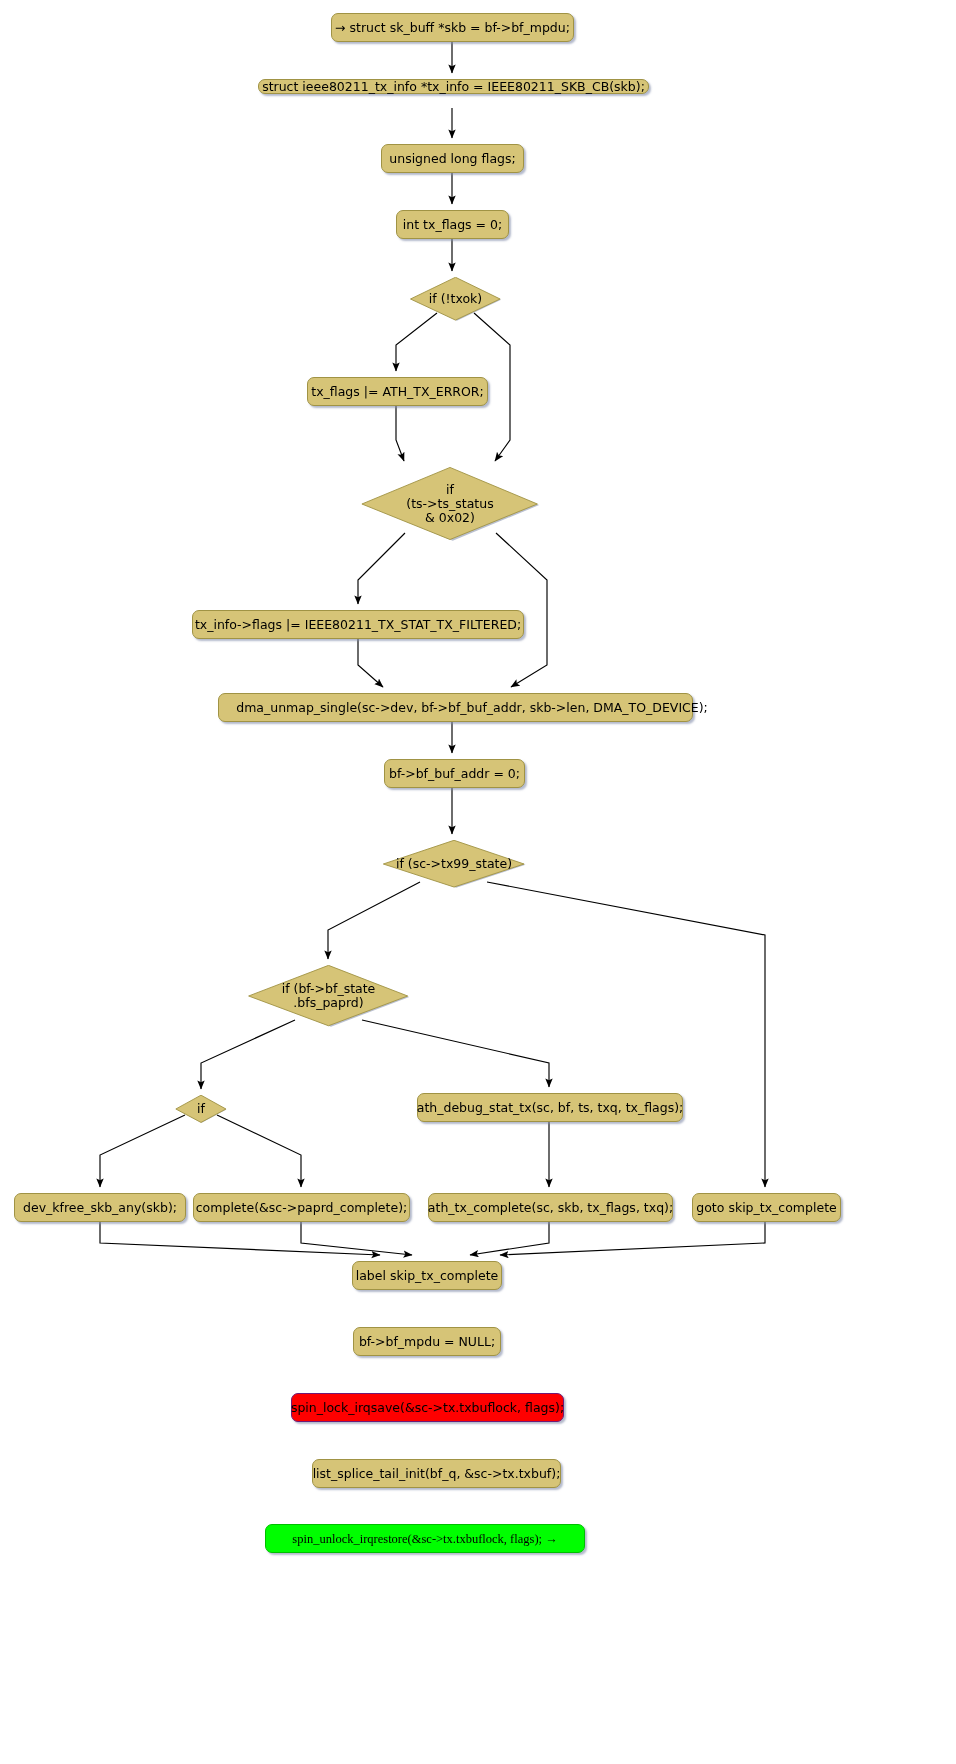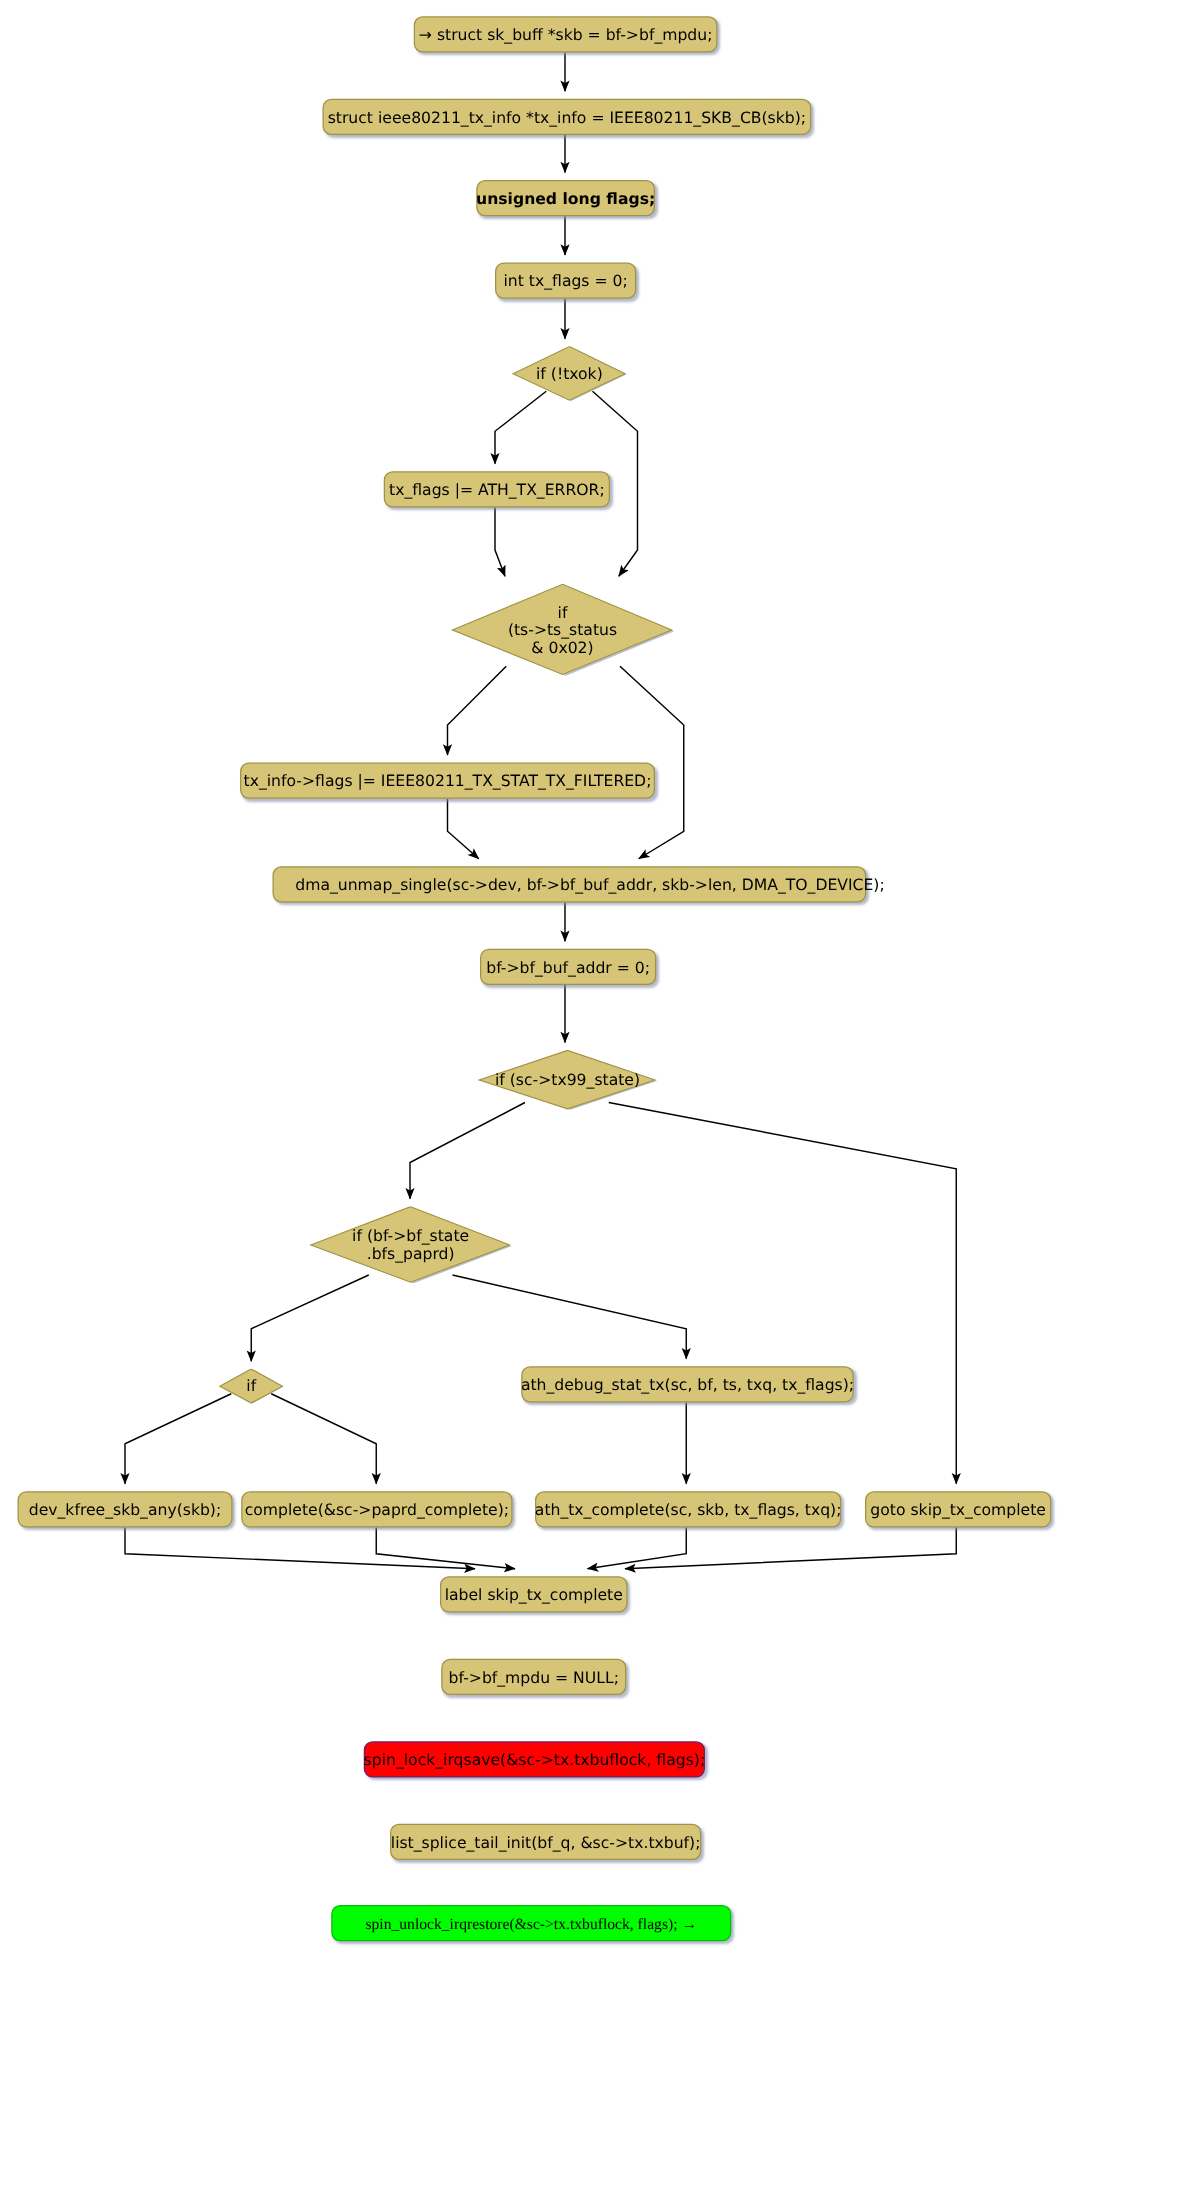--- a/index.html
+++ b/index.html
@@ -98,22 +98,22 @@
         <polyline points="217,1115 301,1155 301,1187" fill="none" stroke="#000000" stroke-width="1.15" marker-end="url(#ah)"></polyline>
         <polyline points="549,1122 549,1187" fill="none" stroke="#000000" stroke-width="1.15" marker-end="url(#ah)"></polyline>
         <polyline points="100,1222 100,1243 380,1255" fill="none" stroke="#000000" stroke-width="1.15" marker-end="url(#ah)"></polyline>
         <polyline points="301,1222 301,1243 412,1255" fill="none" stroke="#000000" stroke-width="1.15" marker-end="url(#ah)"></polyline>
         <polyline points="549,1222 549,1243 470,1255" fill="none" stroke="#000000" stroke-width="1.15" marker-end="url(#ah)"></polyline>
         <polyline points="765,1222 765,1243 500,1255" fill="none" stroke="#000000" stroke-width="1.15" marker-end="url(#ah)"></polyline>
       </g>
   </svg>
   <div id="node-layer">
       <div class="node rect" style="left: 331px; top: 13px; width: 243px; height: 29px;"><span>→ struct sk_buff *skb = bf-&gt;bf_mpdu;</span></div>
-      <div class="node rect" style="left: 258px; top: 79px; width: 391px; height: 29px; text-align: right;"><span>struct ieee80211_tx_info *tx_info = IEEE80211_SKB_CB(skb);</span></div>
-      <div class="node rect" style="left: 381px; top: 144px; width: 143px; height: 29px; font-weight: bold;"><span>unsigned long flags;</span></div>
+      <div class="node rect" style="left: 258px; top: 79px; width: 391px; height: 15px; text-align: right;"><span>struct ieee80211_tx_info *tx_info = IEEE80211_SKB_CB(skb);</span></div>
+      <div class="node rect" style="left: 381px; top: 144px; width: 143px; height: 29px;"><span>unsigned long flags;</span></div>
       <div class="node rect" style="left: 396px; top: 210px; width: 113px; height: 29px;"><span>int tx_flags = 0;</span></div>
       <div class="node diamond" style="left: 409px; top: 277px; width: 93px; height: 44px;"><svg class="dshape" viewBox="0 0 100 100" preserveAspectRatio="none">
           <polygon points="51.5,3 99,51.5 51.5,99.5 4,51.5" fill="rgba(130,140,170,0.55)"></polygon>
           <polygon points="50,0.6 98,50 50,98 1.6,50" fill="#d6c477" stroke="#a09344" stroke-width="0.9" vector-effect="non-scaling-stroke"></polygon>
         </svg><span class="dlabel">if (!txok)</span></div>
       <div class="node rect" style="left: 307px; top: 377px; width: 181px; height: 29px;"><span>tx_flags |= ATH_TX_ERROR;</span></div>
       <div class="node diamond" style="left: 359px; top: 467px; width: 182px; height: 74px;"><svg class="dshape" viewBox="0 0 100 100" preserveAspectRatio="none">
           <polygon points="51.5,3 99,51.5 51.5,99.5 4,51.5" fill="rgba(130,140,170,0.55)"></polygon>
           <polygon points="50,0.6 98,50 50,98 1.6,50" fill="#d6c477" stroke="#a09344" stroke-width="0.9" vector-effect="non-scaling-stroke"></polygon>
         </svg><span class="dlabel">if

